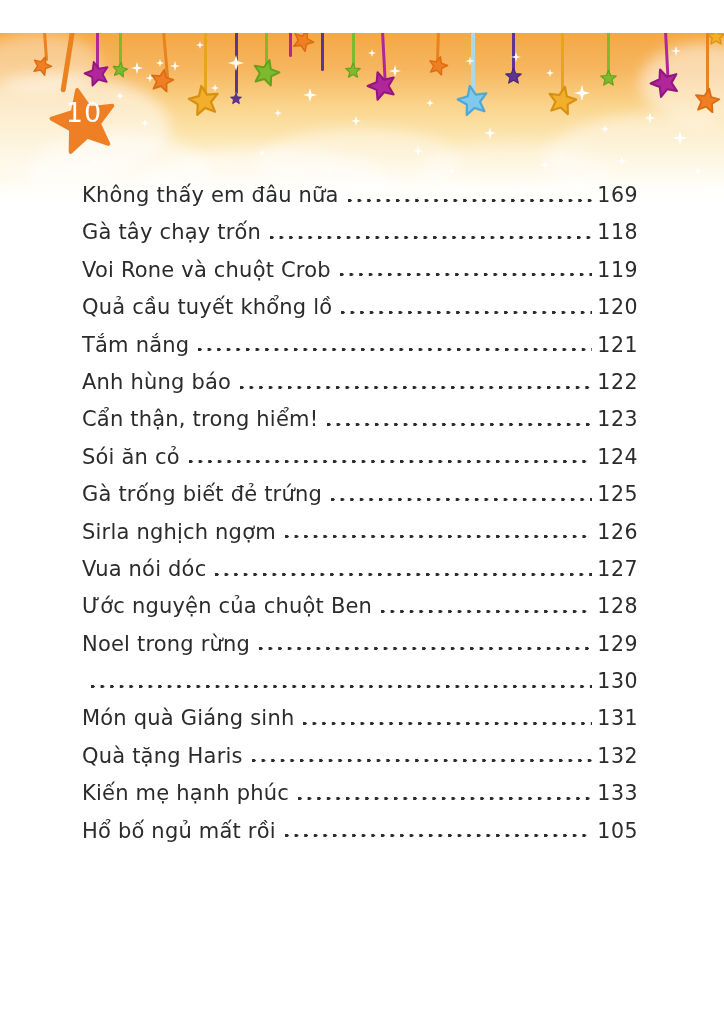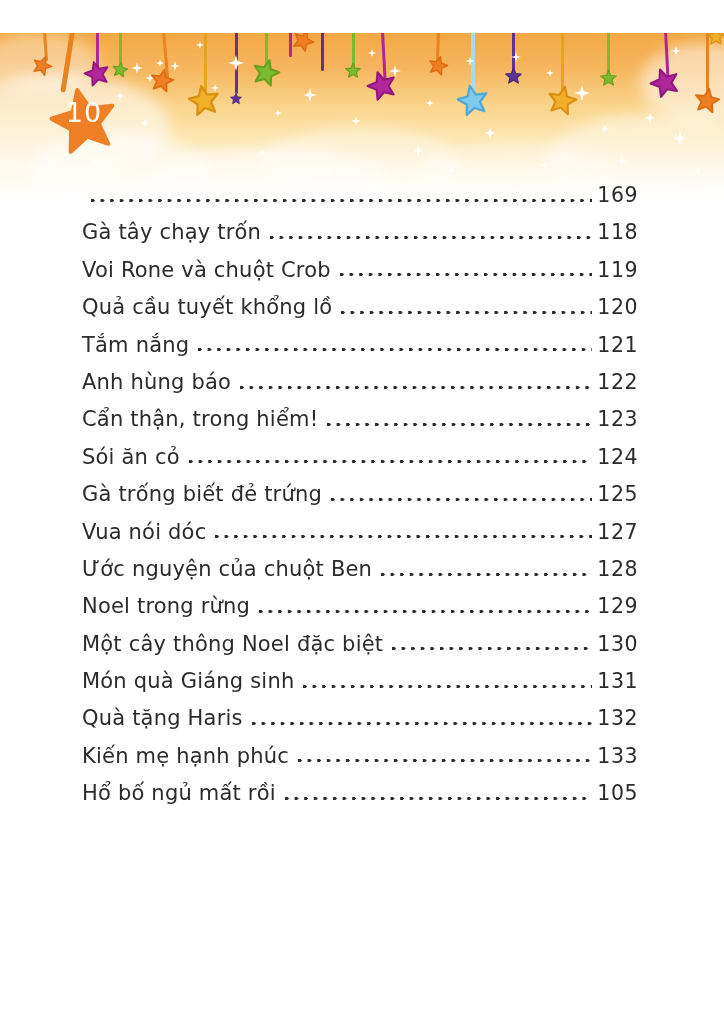--- a/index.html
+++ b/index.html
@@ -220,20 +220,21 @@
     <div class="pagestar">
       <svg viewBox="0 0 100 100">
         <polygon points="50,2 62.9,32.2 95.6,35.2 70.9,56.8 78.2,88.8 50,72 21.8,88.8 29.1,56.8 4.4,35.2 37.1,32.2" fill="#EE7F25" stroke="#EE7F25" stroke-width="6" stroke-linejoin="round"></polygon>
       </svg>
       <span class="pagestar-num">10</span>
     </div>
   </div>
 
   <div class="toc" id="toc">
       <div class="toc-row">
+        <span class="toc-title">Không thấy em đâu nữa</span>
         <span class="toc-leader"></span>
         <span class="toc-page">169</span>
       </div>
       <div class="toc-row">
         <span class="toc-title">Gà tây chạy trốn</span>
         <span class="toc-leader"></span>
         <span class="toc-page">118</span>
       </div>
       <div class="toc-row">
         <span class="toc-title">Voi Rone và chuột Crob</span>
@@ -264,36 +265,40 @@
         <span class="toc-title">Sói ăn cỏ</span>
         <span class="toc-leader"></span>
         <span class="toc-page">124</span>
       </div>
       <div class="toc-row">
         <span class="toc-title">Gà trống biết đẻ trứng</span>
         <span class="toc-leader"></span>
         <span class="toc-page">125</span>
       </div>
       <div class="toc-row">
+        <span class="toc-title">Sirla nghịch ngợm</span>
+        <span class="toc-leader"></span>
+        <span class="toc-page">126</span>
+      </div>
+      <div class="toc-row">
         <span class="toc-title">Vua nói dóc</span>
         <span class="toc-leader"></span>
         <span class="toc-page">127</span>
       </div>
       <div class="toc-row">
         <span class="toc-title">Ước nguyện của chuột Ben</span>
         <span class="toc-leader"></span>
         <span class="toc-page">128</span>
       </div>
       <div class="toc-row">
         <span class="toc-title">Noel trong rừng</span>
         <span class="toc-leader"></span>
         <span class="toc-page">129</span>
       </div>
       <div class="toc-row">
-        <span class="toc-title">Một cây thông Noel đặc biệt</span>
         <span class="toc-leader"></span>
         <span class="toc-page">130</span>
       </div>
       <div class="toc-row">
         <span class="toc-title">Món quà Giáng sinh</span>
         <span class="toc-leader"></span>
         <span class="toc-page">131</span>
       </div>
       <div class="toc-row">
         <span class="toc-title">Quà tặng Haris</span>

